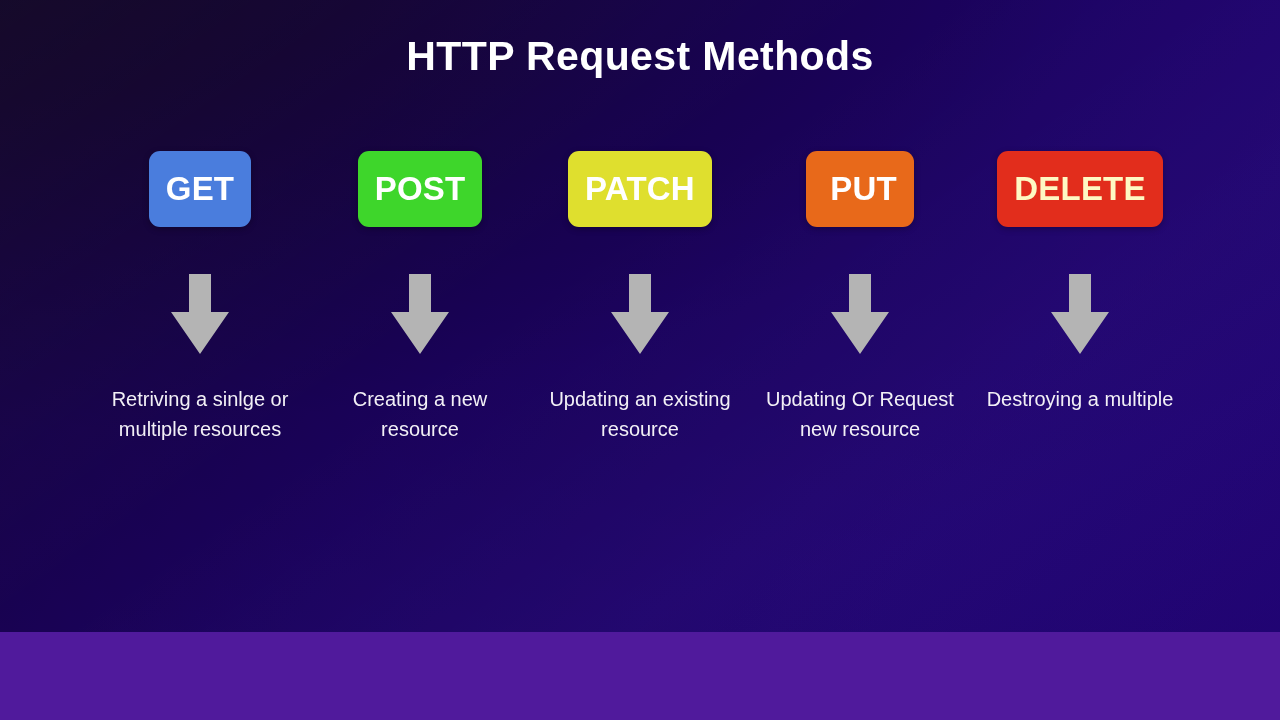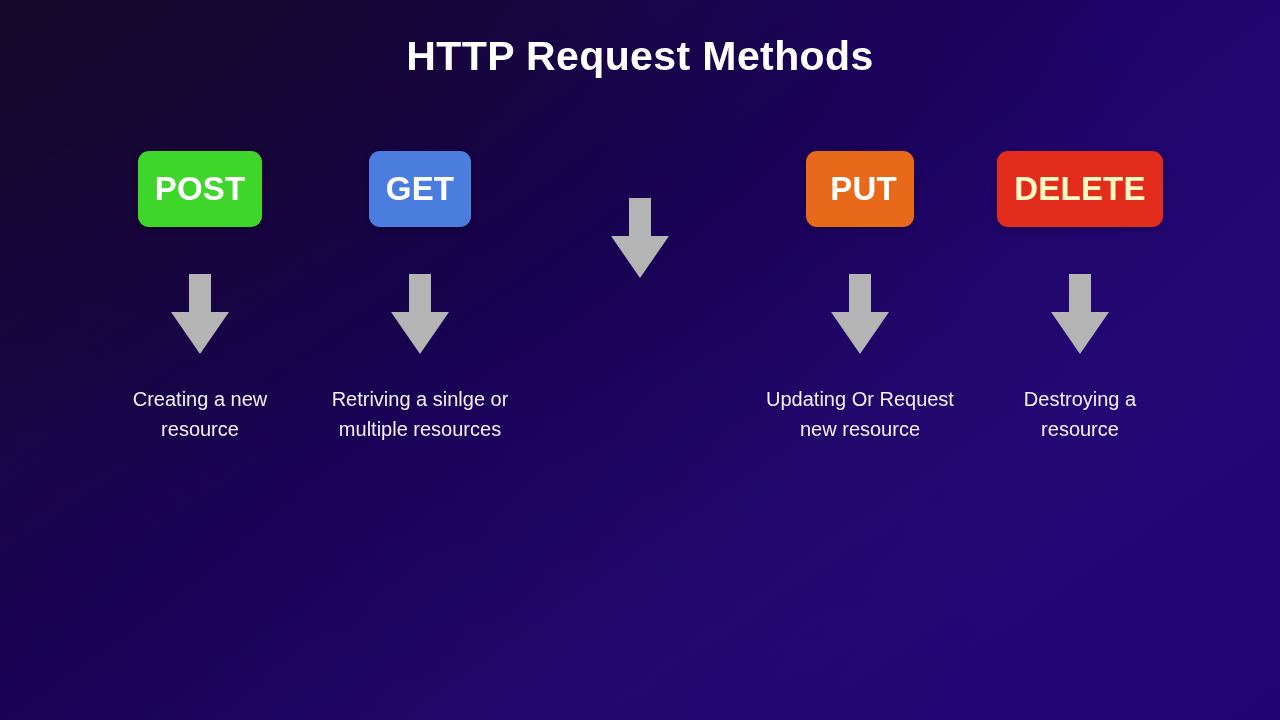--- a/index.html
+++ b/index.html
@@ -11,21 +11,21 @@
     width: 1280px;
     height: 720px;
     overflow: hidden;
     font-family: "Liberation Sans", sans-serif;
     background: #501a9c;
   }
 
   #slide {
     position: relative;
     width: 1280px;
-    height: 720px;
+    height: 632px;
     overflow: hidden;
     background-color: #551aa4;
     background-image:
       radial-gradient(125% 115% at 2% -10%, #360d57 0%, #3f1166 22%, #4a1486 46%, #551a9f 68%, #5c1fad 100%),
       linear-gradient(120deg, #3b1060 0%, #4d1690 40%, #5a1eaa 75%, #5f23b2 100%);
     background-blend-mode: multiply, normal;
   }
 
   
   #slide::after {
@@ -104,61 +104,63 @@
 </head>
 <body>
 
 <div id="slide">
 
   <div id="title">HTTP Request Methods</div>
 
   <div id="columns">
 
     <div class="column">
+      <div class="badge" style="background-color: rgb(74, 125, 221); color: rgb(255, 255, 255);">GET</div>
+      <div class="arrow-wrap">
+        <svg width="58" height="80" viewBox="0 0 58 80">
+          <path d="M18 0 H40 V38 H58 L29 80 L0 38 H18 Z" fill="#b4b4b4"></path>
+        </svg>
+      </div>
+      <div class="caption" style="color: rgb(242, 240, 246);">Retriving a sinlge or multiple resources</div>
+    </div>
+
+    <div class="column">
       <div class="badge" style="background-color: rgb(62, 214, 43); color: rgb(255, 255, 255);">POST</div>
       <div class="arrow-wrap">
         <svg width="58" height="80" viewBox="0 0 58 80">
           <path d="M18 0 H40 V38 H58 L29 80 L0 38 H18 Z" fill="#b4b4b4"></path>
         </svg>
       </div>
       <div class="caption" style="color: rgb(242, 240, 246);">Creating a new resource</div>
     </div>
 
     <div class="column">
-      <div class="badge" style="background-color: rgb(74, 125, 221); color: rgb(255, 255, 255);">GET</div>
+      <div class="badge" style="background-color: rgb(223, 223, 46); color: rgb(255, 255, 255);">PATCH</div>
       <div class="arrow-wrap">
         <svg width="58" height="80" viewBox="0 0 58 80">
           <path d="M18 0 H40 V38 H58 L29 80 L0 38 H18 Z" fill="#b4b4b4"></path>
         </svg>
       </div>
-      <div class="caption" style="color: rgb(242, 240, 246);">Retriving a sinlge or multiple resources</div>
-    </div>
-
-    <div class="column">
-      <div class="arrow-wrap">
-        <svg width="58" height="80" viewBox="0 0 58 80">
-          <path d="M18 0 H40 V38 H58 L29 80 L0 38 H18 Z" fill="#b4b4b4"></path>
-        </svg>
-      </div>
+      <div class="caption" style="color: rgb(242, 240, 246);">Updating an existing resource</div>
     </div>
 
     <div class="column">
       <div class="badge" style="background-color: rgb(232, 105, 26); color: rgb(255, 255, 255); padding-left: 24px;">PUT</div>
       <div class="arrow-wrap">
         <svg width="58" height="80" viewBox="0 0 58 80">
           <path d="M18 0 H40 V38 H58 L29 80 L0 38 H18 Z" fill="#b4b4b4"></path>
         </svg>
       </div>
       <div class="caption" style="color: rgb(242, 240, 246);">Updating Or Request new resource</div>
     </div>
 
     <div class="column">
       <div class="badge" style="background-color: rgb(226, 45, 28); color: #fef9c3;">DELETE</div>
       <div class="arrow-wrap">
         <svg width="58" height="80" viewBox="0 0 58 80">
           <path d="M18 0 H40 V38 H58 L29 80 L0 38 H18 Z" fill="#b4b4b4"></path>
         </svg>
       </div>
-      <div class="caption" style="color: rgb(242, 240, 246);">Destroying a resource</div>
+      <div class="caption" style="color: rgb(242, 240, 246);">Destroying a multiple</div>
     </div>
 
   </div>
 </div>
 
 </body></html>

